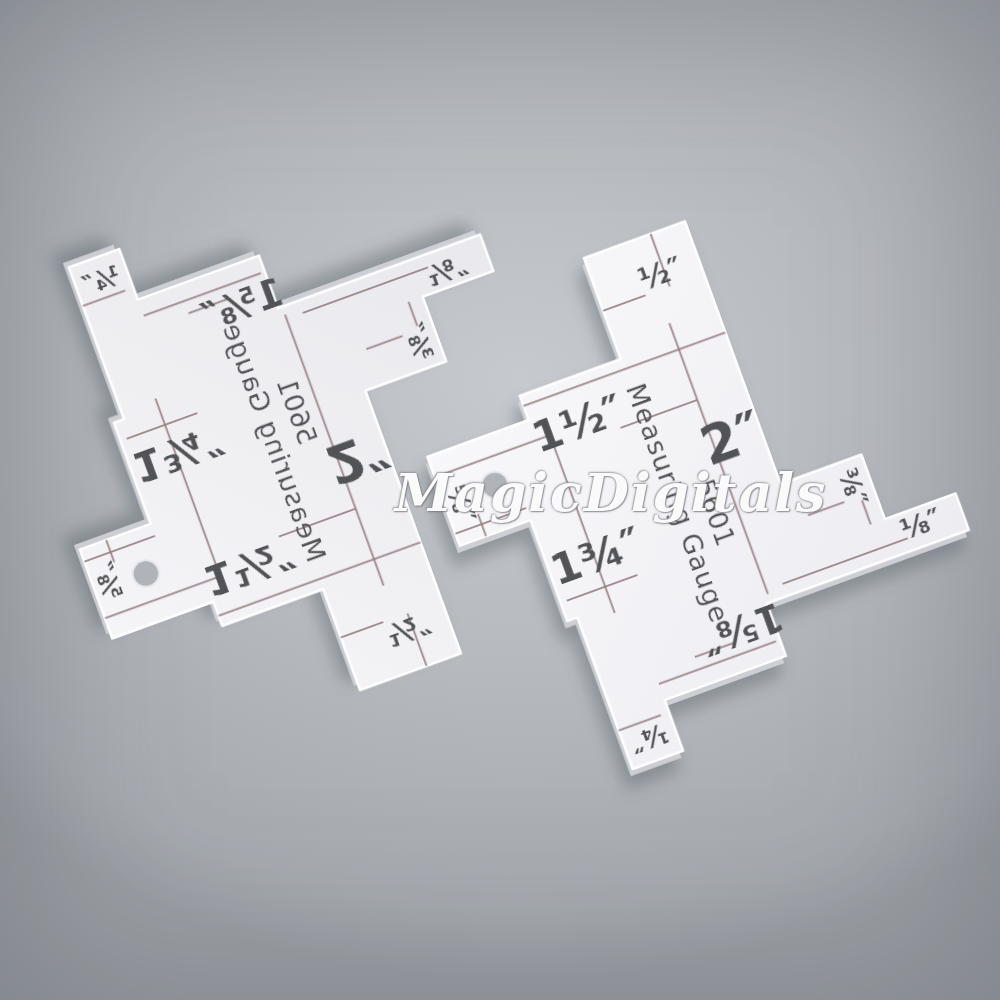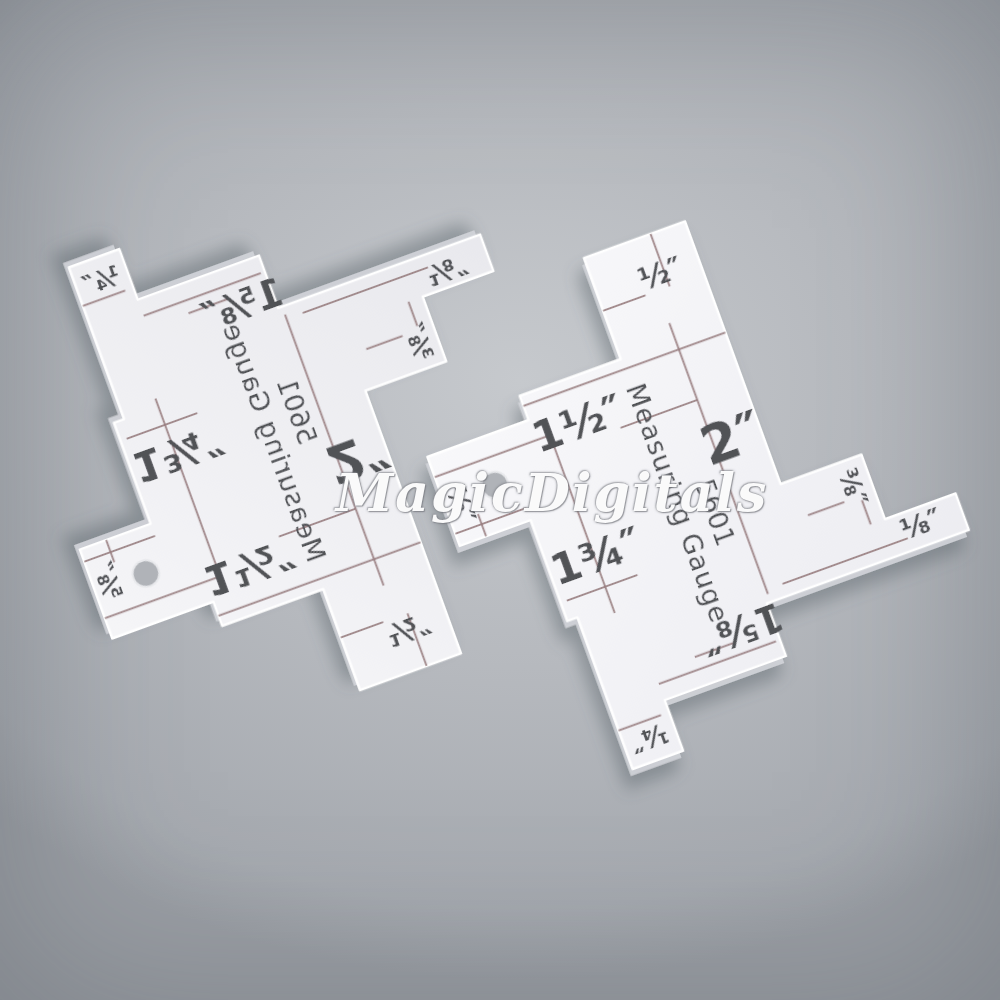--- a/index.html
+++ b/index.html
@@ -10,21 +10,21 @@
   .bg{
     position:absolute;inset:0;
     background:radial-gradient(ellipse 75% 60% at 52% 38%, #c6c9cd 0%, #b6b9be 48%, #a6aab0 88%, #9b9fa5 100%);
   }
   .vignette{
     position:absolute;inset:0;
     box-shadow:inset 0 0 190px rgba(80,85,93,.38);
   }
   svg{position:absolute;inset:0;}
   .watermark{
-    position:absolute;left:552px;top:492px;
+    position:absolute;left:611px;top:492px;
     transform:translate(-50%,-50%);
     font-family:"DejaVu Serif","Liberation Serif",serif;
     font-style:italic;font-weight:bold;
     font-size:52px;letter-spacing:2px;white-space:nowrap;
     color:rgba(255,255,255,.96);
     text-shadow:0 0 3px rgba(128,130,136,.95), 1px 1px 1px rgba(110,112,118,.6), -1px -1px 1px rgba(150,152,158,.5);
     pointer-events:none;
   }
 </style>
 </head>

